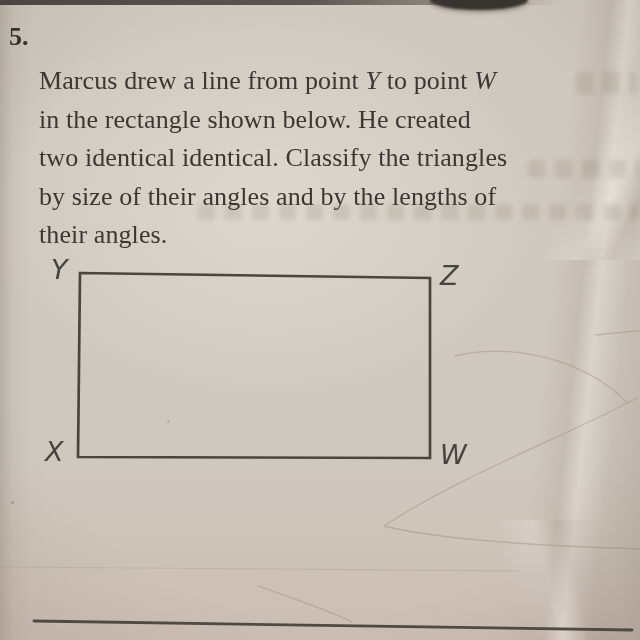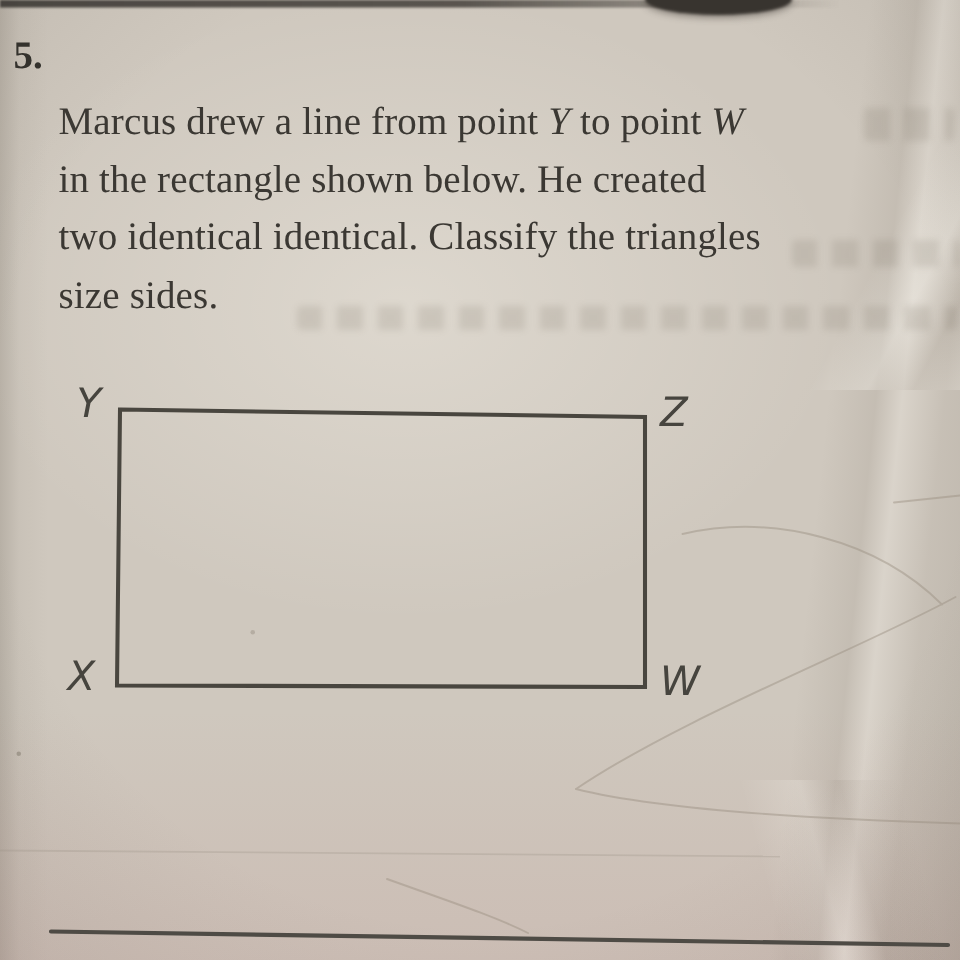--- a/index.html
+++ b/index.html
@@ -71,21 +71,22 @@
   <div class="ghost" style="left:198px; top:204px; width:440px; height:16px;"></div>
 
   <div class="speck" style="left:11px; top:501px;"></div>
   <div class="speck" style="left:167px; top:420px; opacity:0.35;"></div>
 
   <div class="pnum">5.</div>
   <div class="ptext">
     <div><span>Marcus drew a line from point </span><span class="var">Y</span><span> to point </span><span class="var">W</span></div>
     <div>in the rectangle shown below. He created</div>
     <div>two identical identical. Classify the triangles</div>
-    <div>size sides.</div>
+    <div>by size of their angles and by the lengths of</div>
+    <div>their angles.</div>
   </div>
 
   <svg class="marks" width="640" height="640" viewBox="0 0 640 640">
 
     <path d="M80,273 L430,278 L430,458 L78,457 Z" fill="none" stroke="#49463f" stroke-width="2.7"></path>
 
     <g stroke="#968b7d" stroke-width="1.3" fill="none" opacity="0.42" stroke-linecap="round">
       <path d="M455,356 C515,342 585,360 628,403"></path>
       <path d="M596,335 L643,330"></path>
       <path d="M637,398 C575,432 455,478 384,526"></path>

